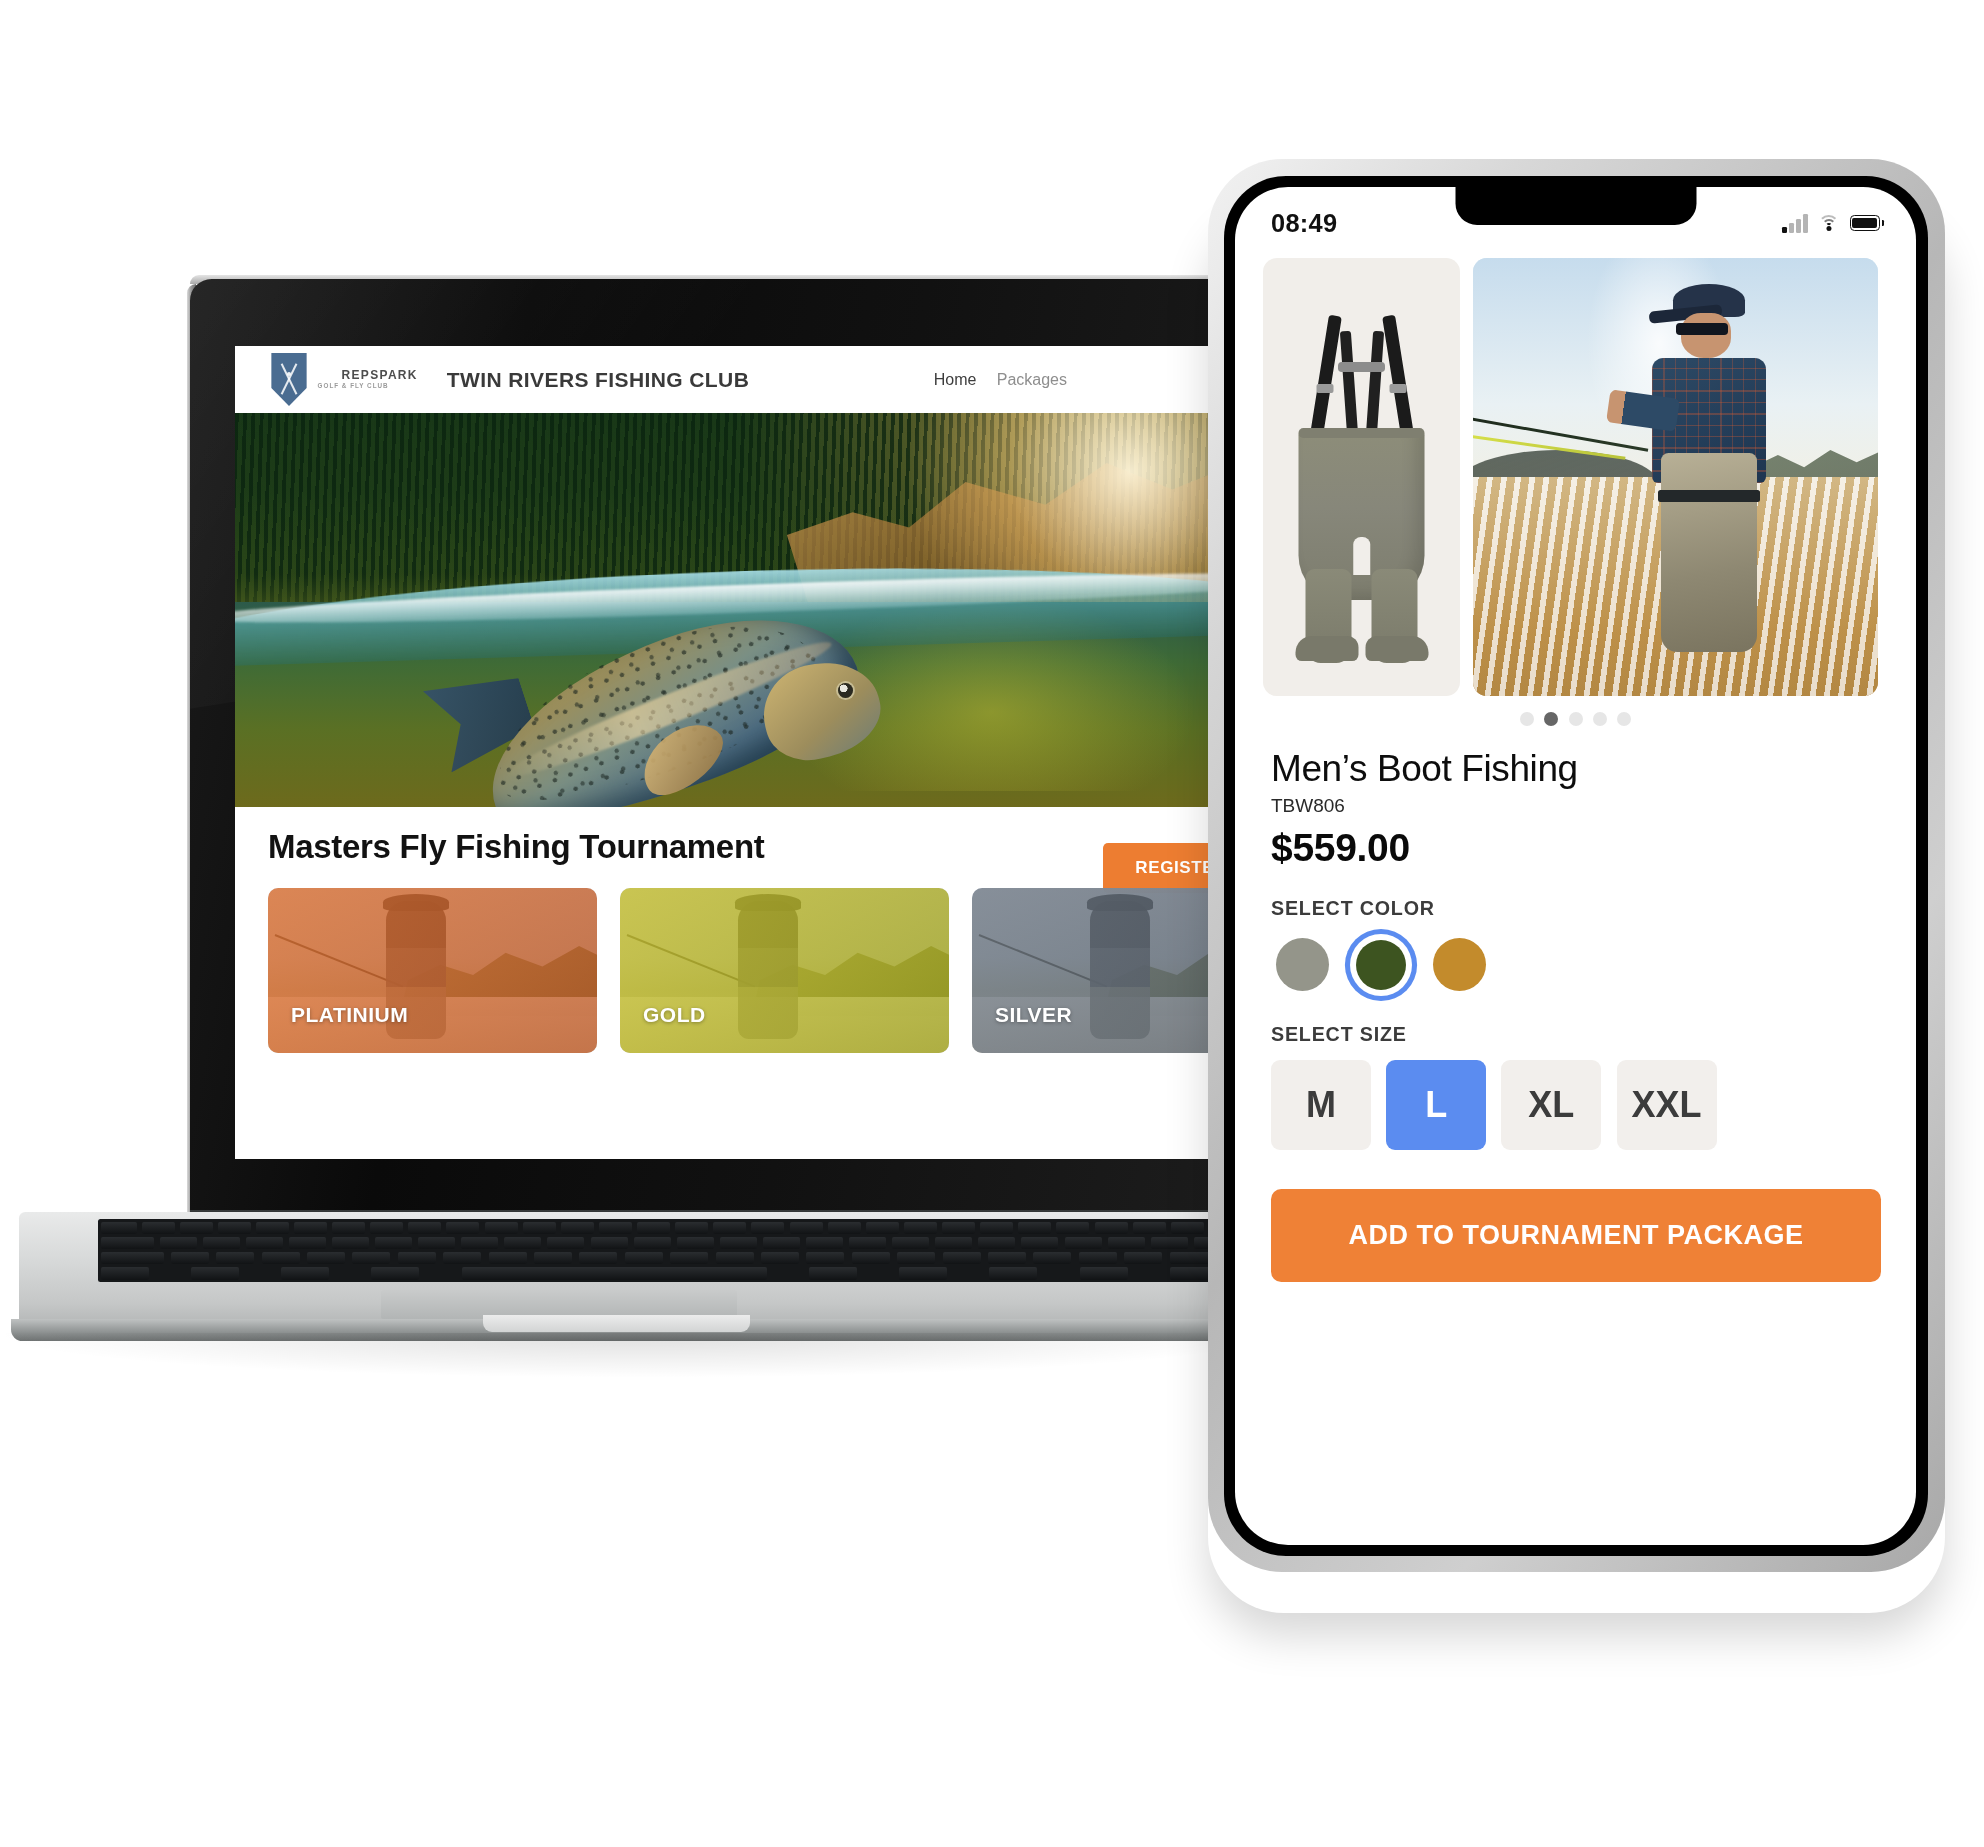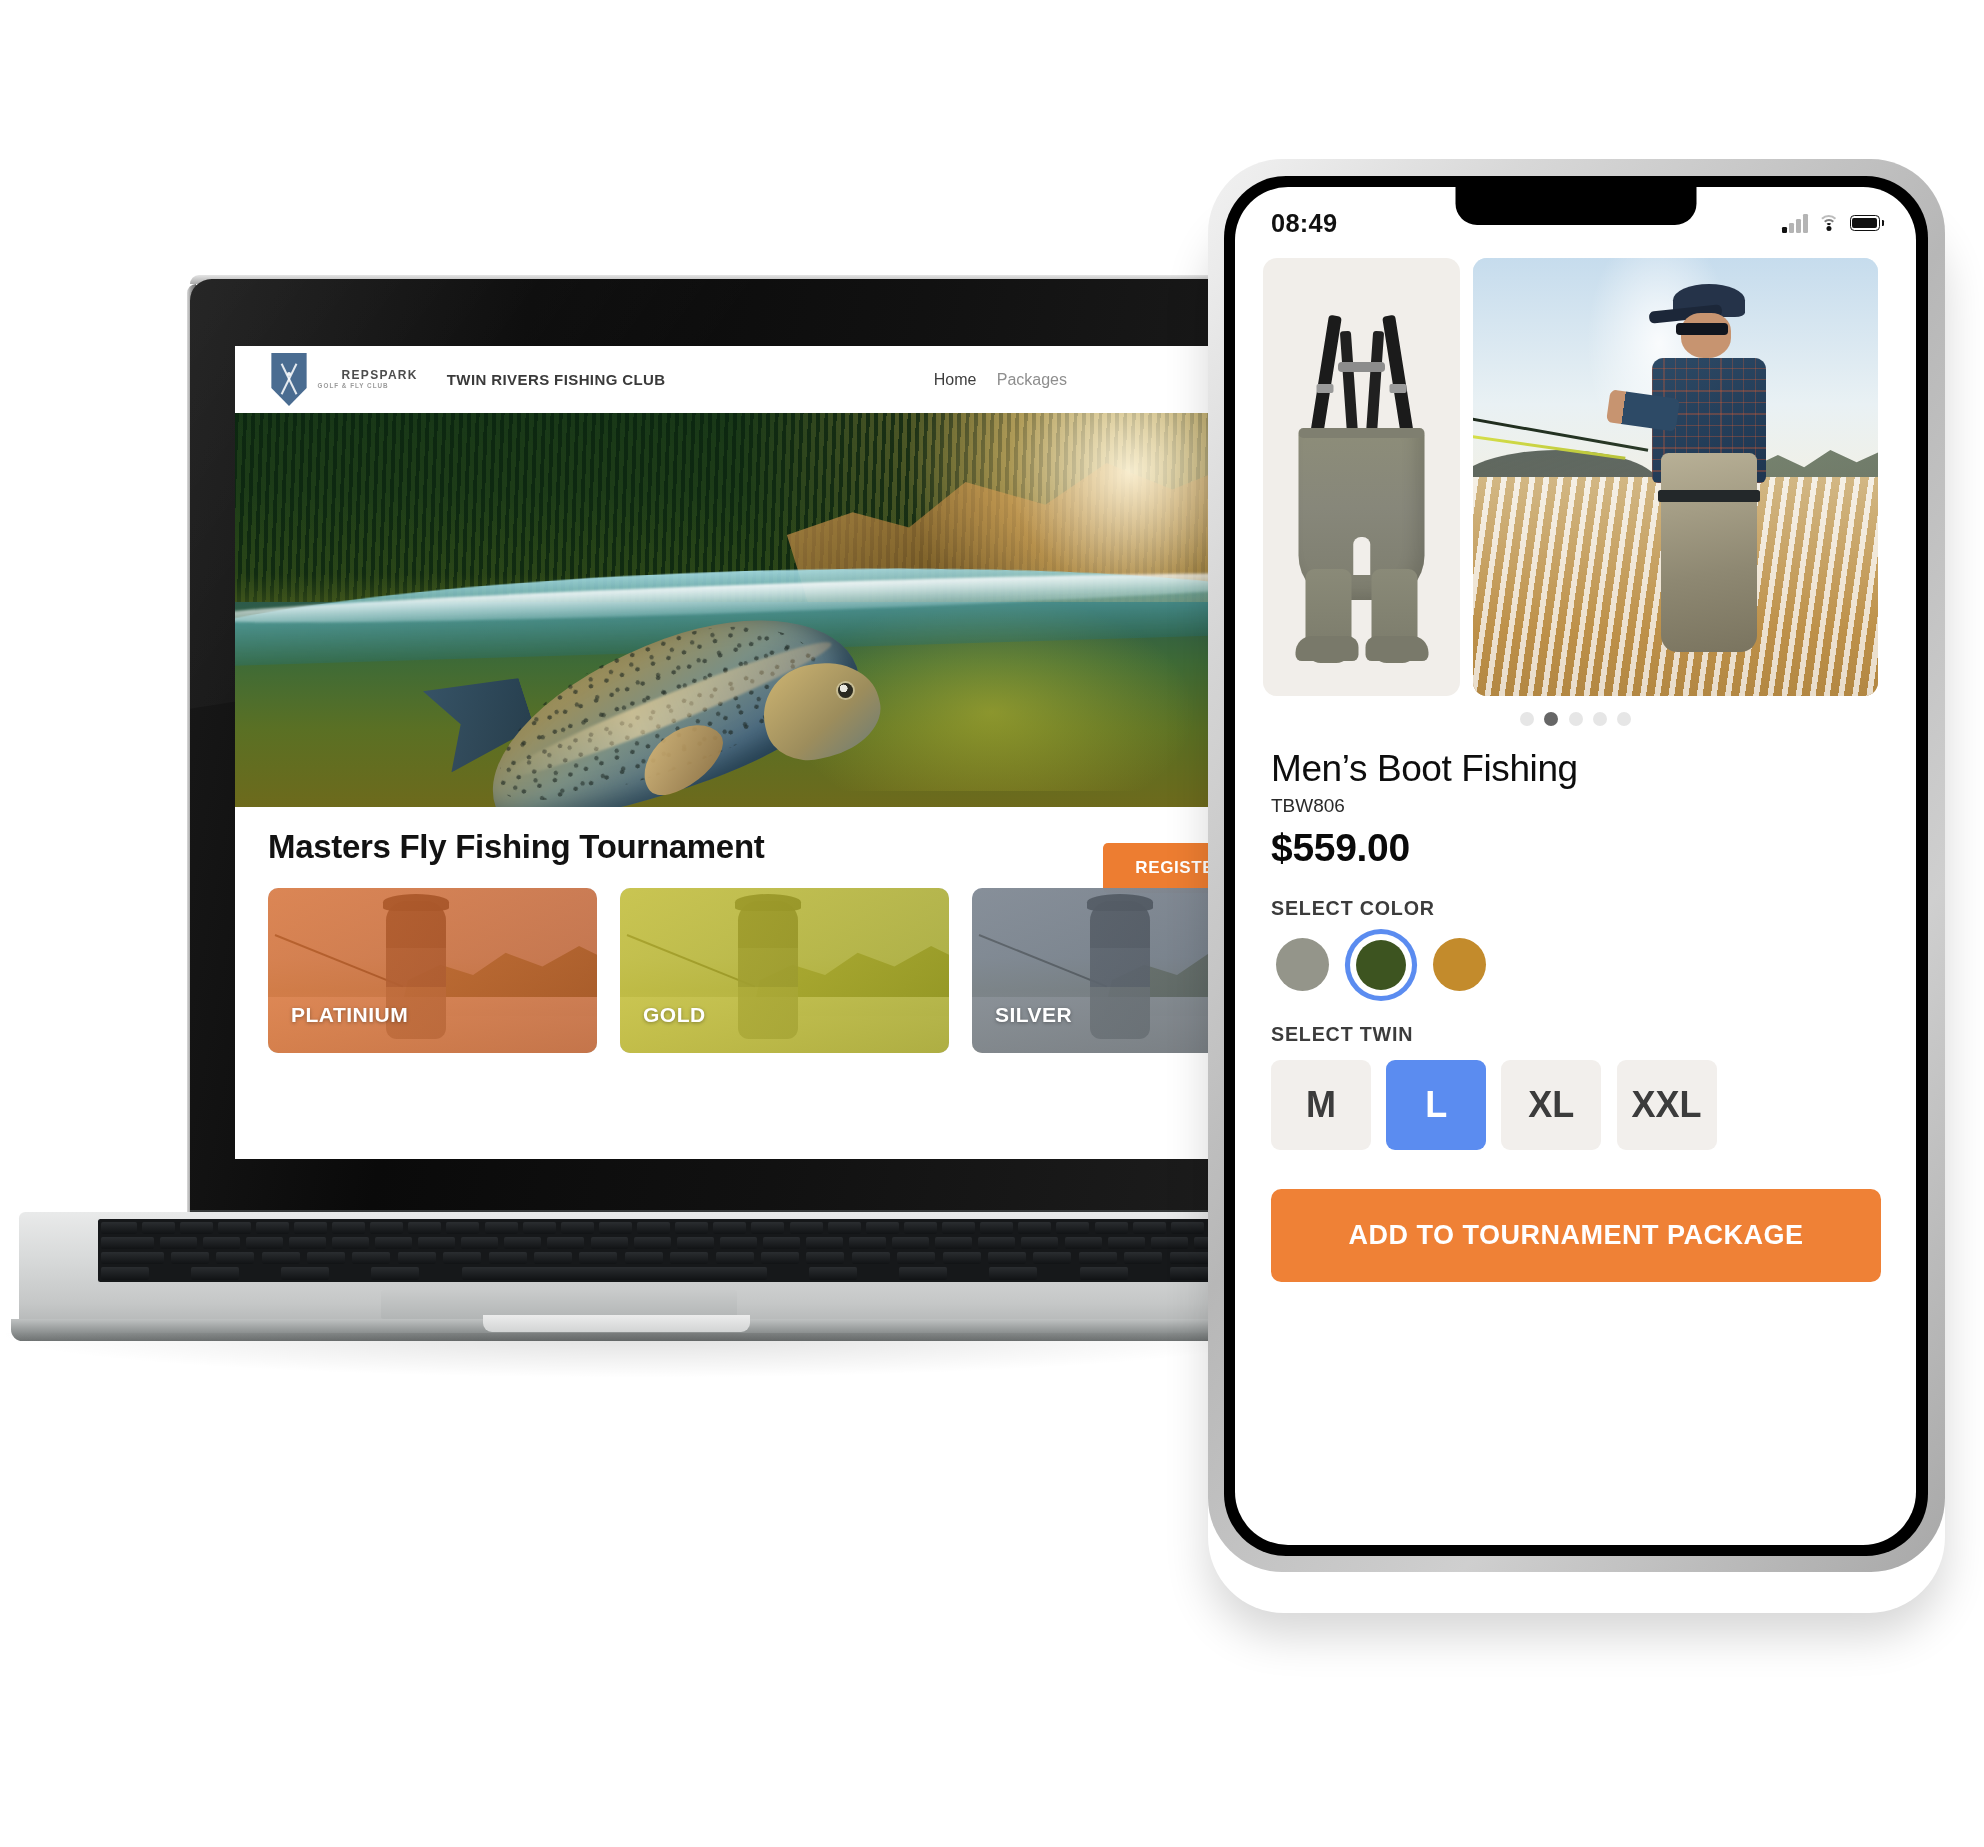--- a/index.html
+++ b/index.html
@@ -63,21 +63,21 @@
   .brand-shield .x1 { transform: translateX(-50%) rotate(26deg); }
   .brand-shield .x2 { transform: translateX(-50%) rotate(-26deg); }
   .brand-shield .dot {
     position:absolute; left:50%; top:19px; width:4.4px; height:4.4px; margin-left:-2.2px;
     background:rgba(255,255,255,.9); border-radius:50%;
   }
   .brand-words { margin-left:7.6px; line-height:1.05; }
   .brand-words .w1 { font-size:12px; font-weight:700; letter-spacing:1.3px; color:#4d4d4d;margin-left:24px; }
   .brand-words .w2 { font-size:6.3px; font-weight:700; letter-spacing:1px; color:#9a9a9a; margin-top:1.9px;}
   .site-title {
-    margin-left:29px; font-size:15px; font-weight:700; letter-spacing:0.4px; color:#3a3a3a;
+    margin-left:29px; font-size:21px; font-weight:700; letter-spacing:0.4px; color:#3a3a3a;
   }
   .site-nav {
     position:absolute; right:190px; top:50%; transform:translateY(-50%);
     display:flex; gap:20.3px; align-items:center;
   }
   .nav-link { font-size:16px; color:#3d3d3d; }
   .nav-link.muted { color:#8e8e8e; }
 
   
   .hero {
@@ -774,21 +774,21 @@
               <div class="sw" style="background:#94958a"></div>
             </div>
           <div class="sw-wrap selected">
               <div class="sw" style="background:#3d5420"></div>
             </div>
           <div class="sw-wrap">
               <div class="sw" style="background:#c38b2c"></div>
             </div>
         </div>
 
-        <div class="sec-label">SELECT TWIN</div>
+        <div class="sec-label">SELECT SIZE</div>
         <div class="sizes">
           <button class="size-btn">M</button>
           <button class="size-btn selected">L</button>
           <button class="size-btn">XL</button>
           <button class="size-btn">XXL</button>
         </div>
       </div>
 
       <button class="atc">ADD TO TOURNAMENT PACKAGE</button>
     </div>

